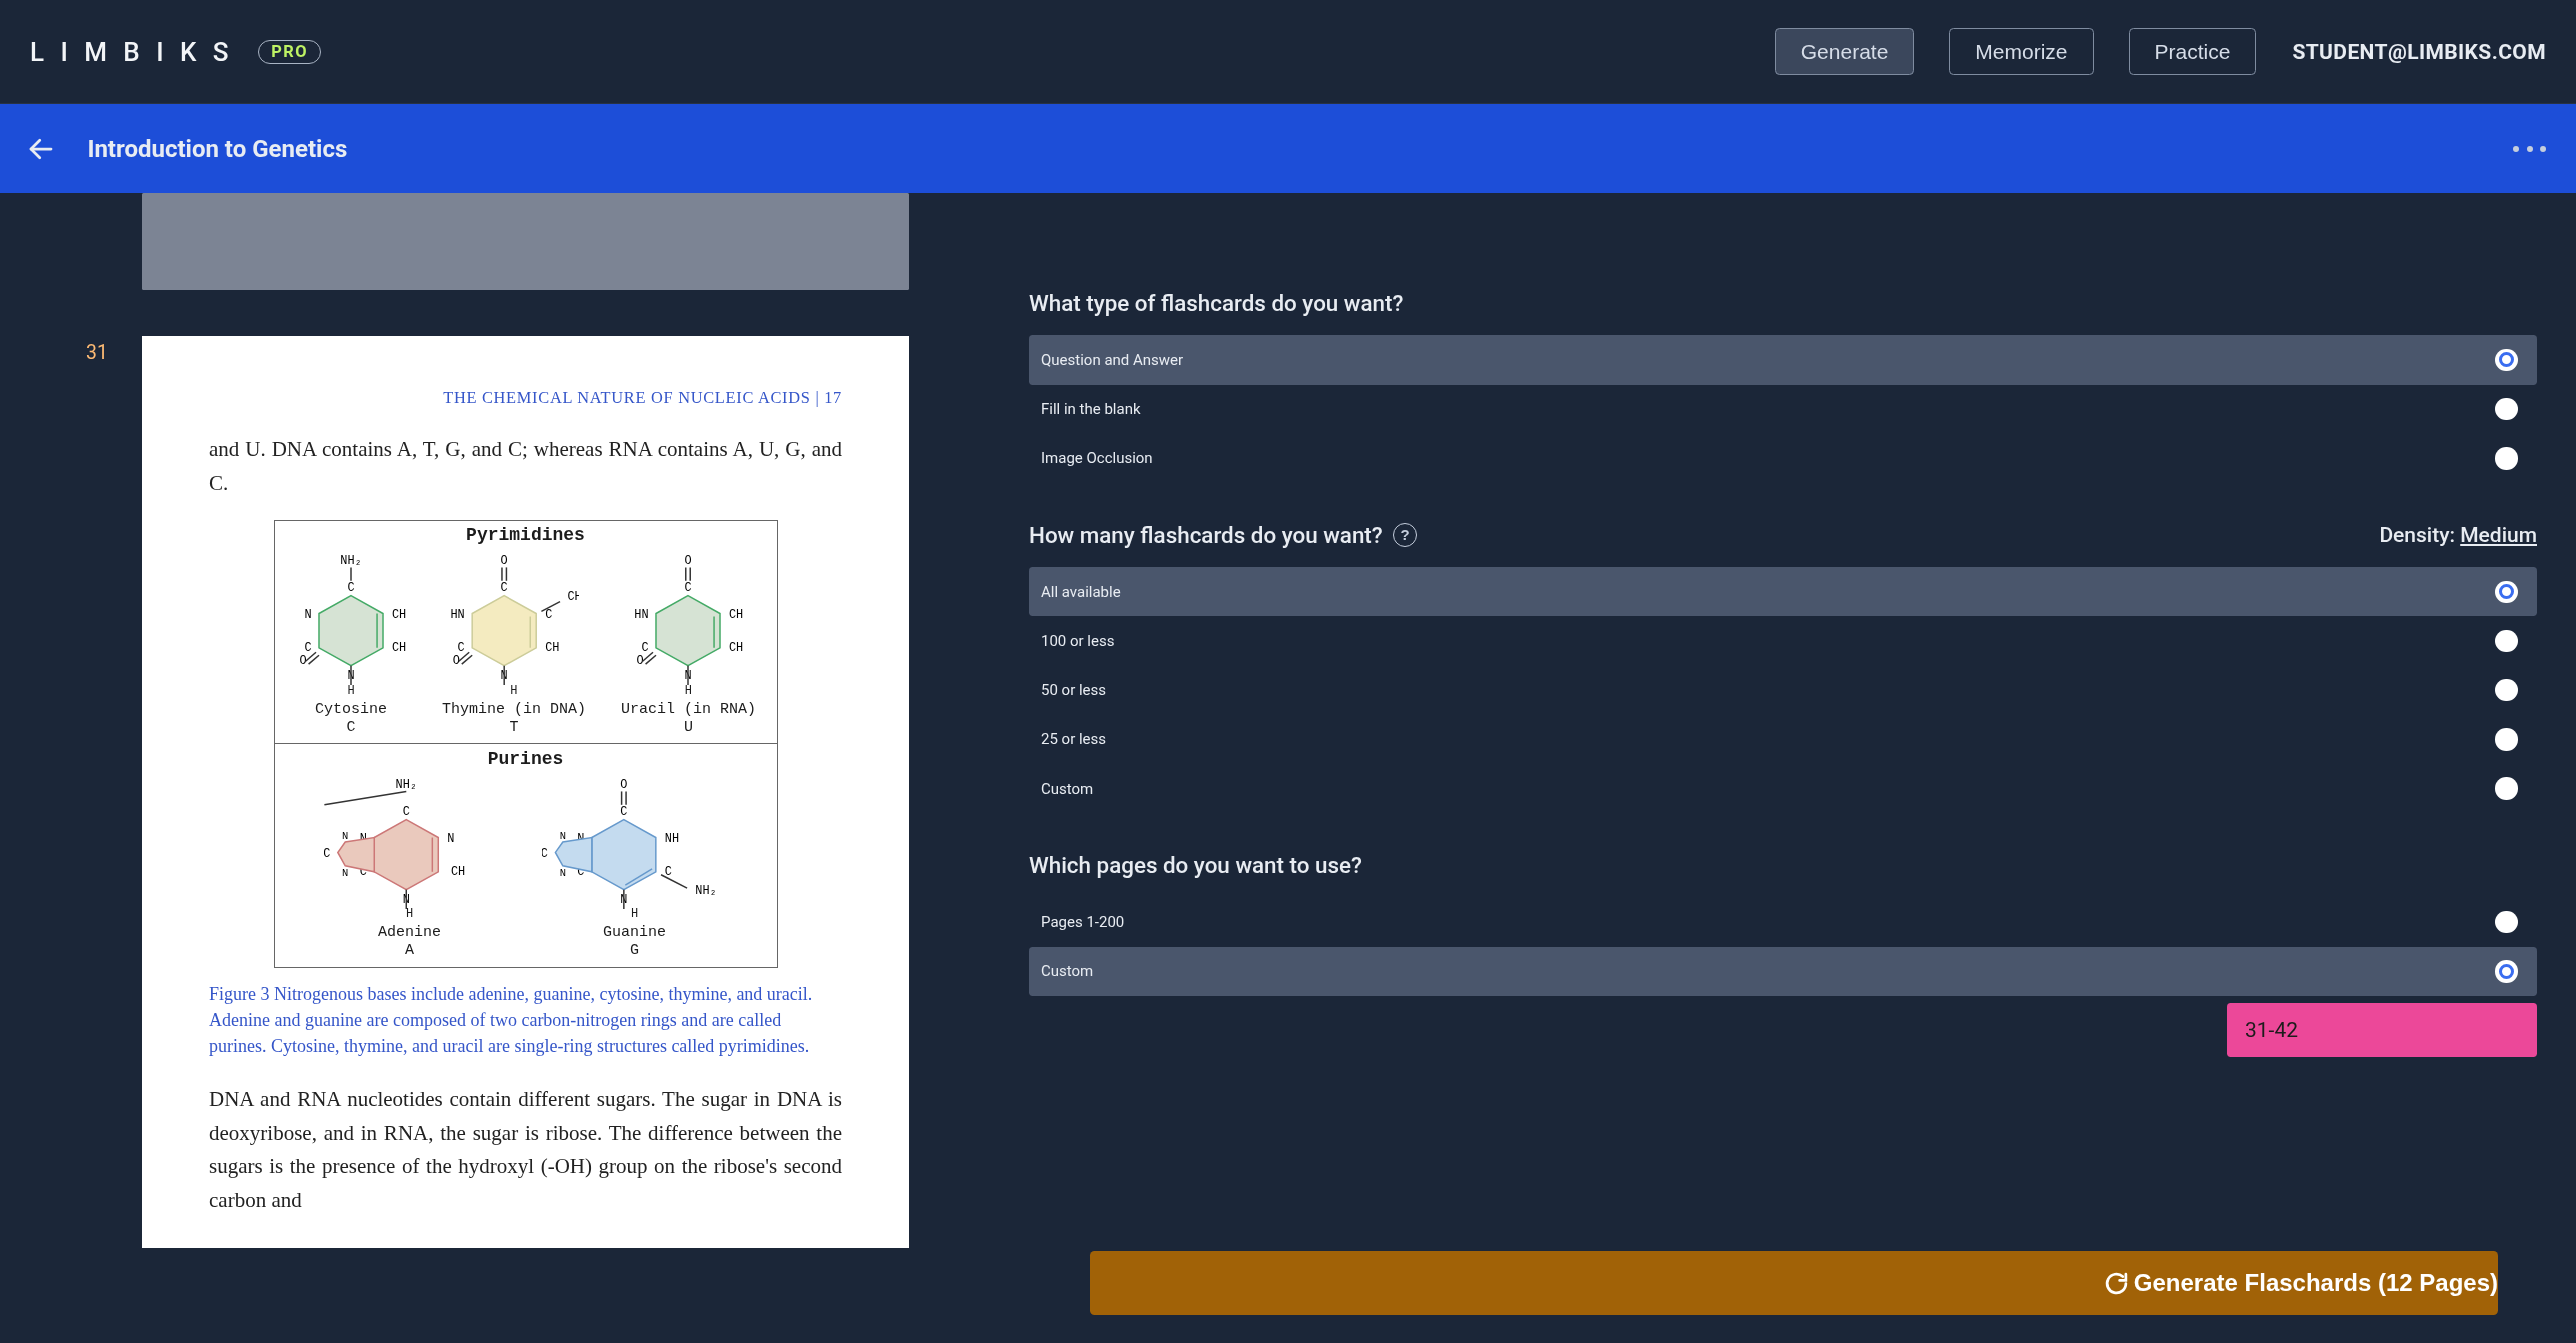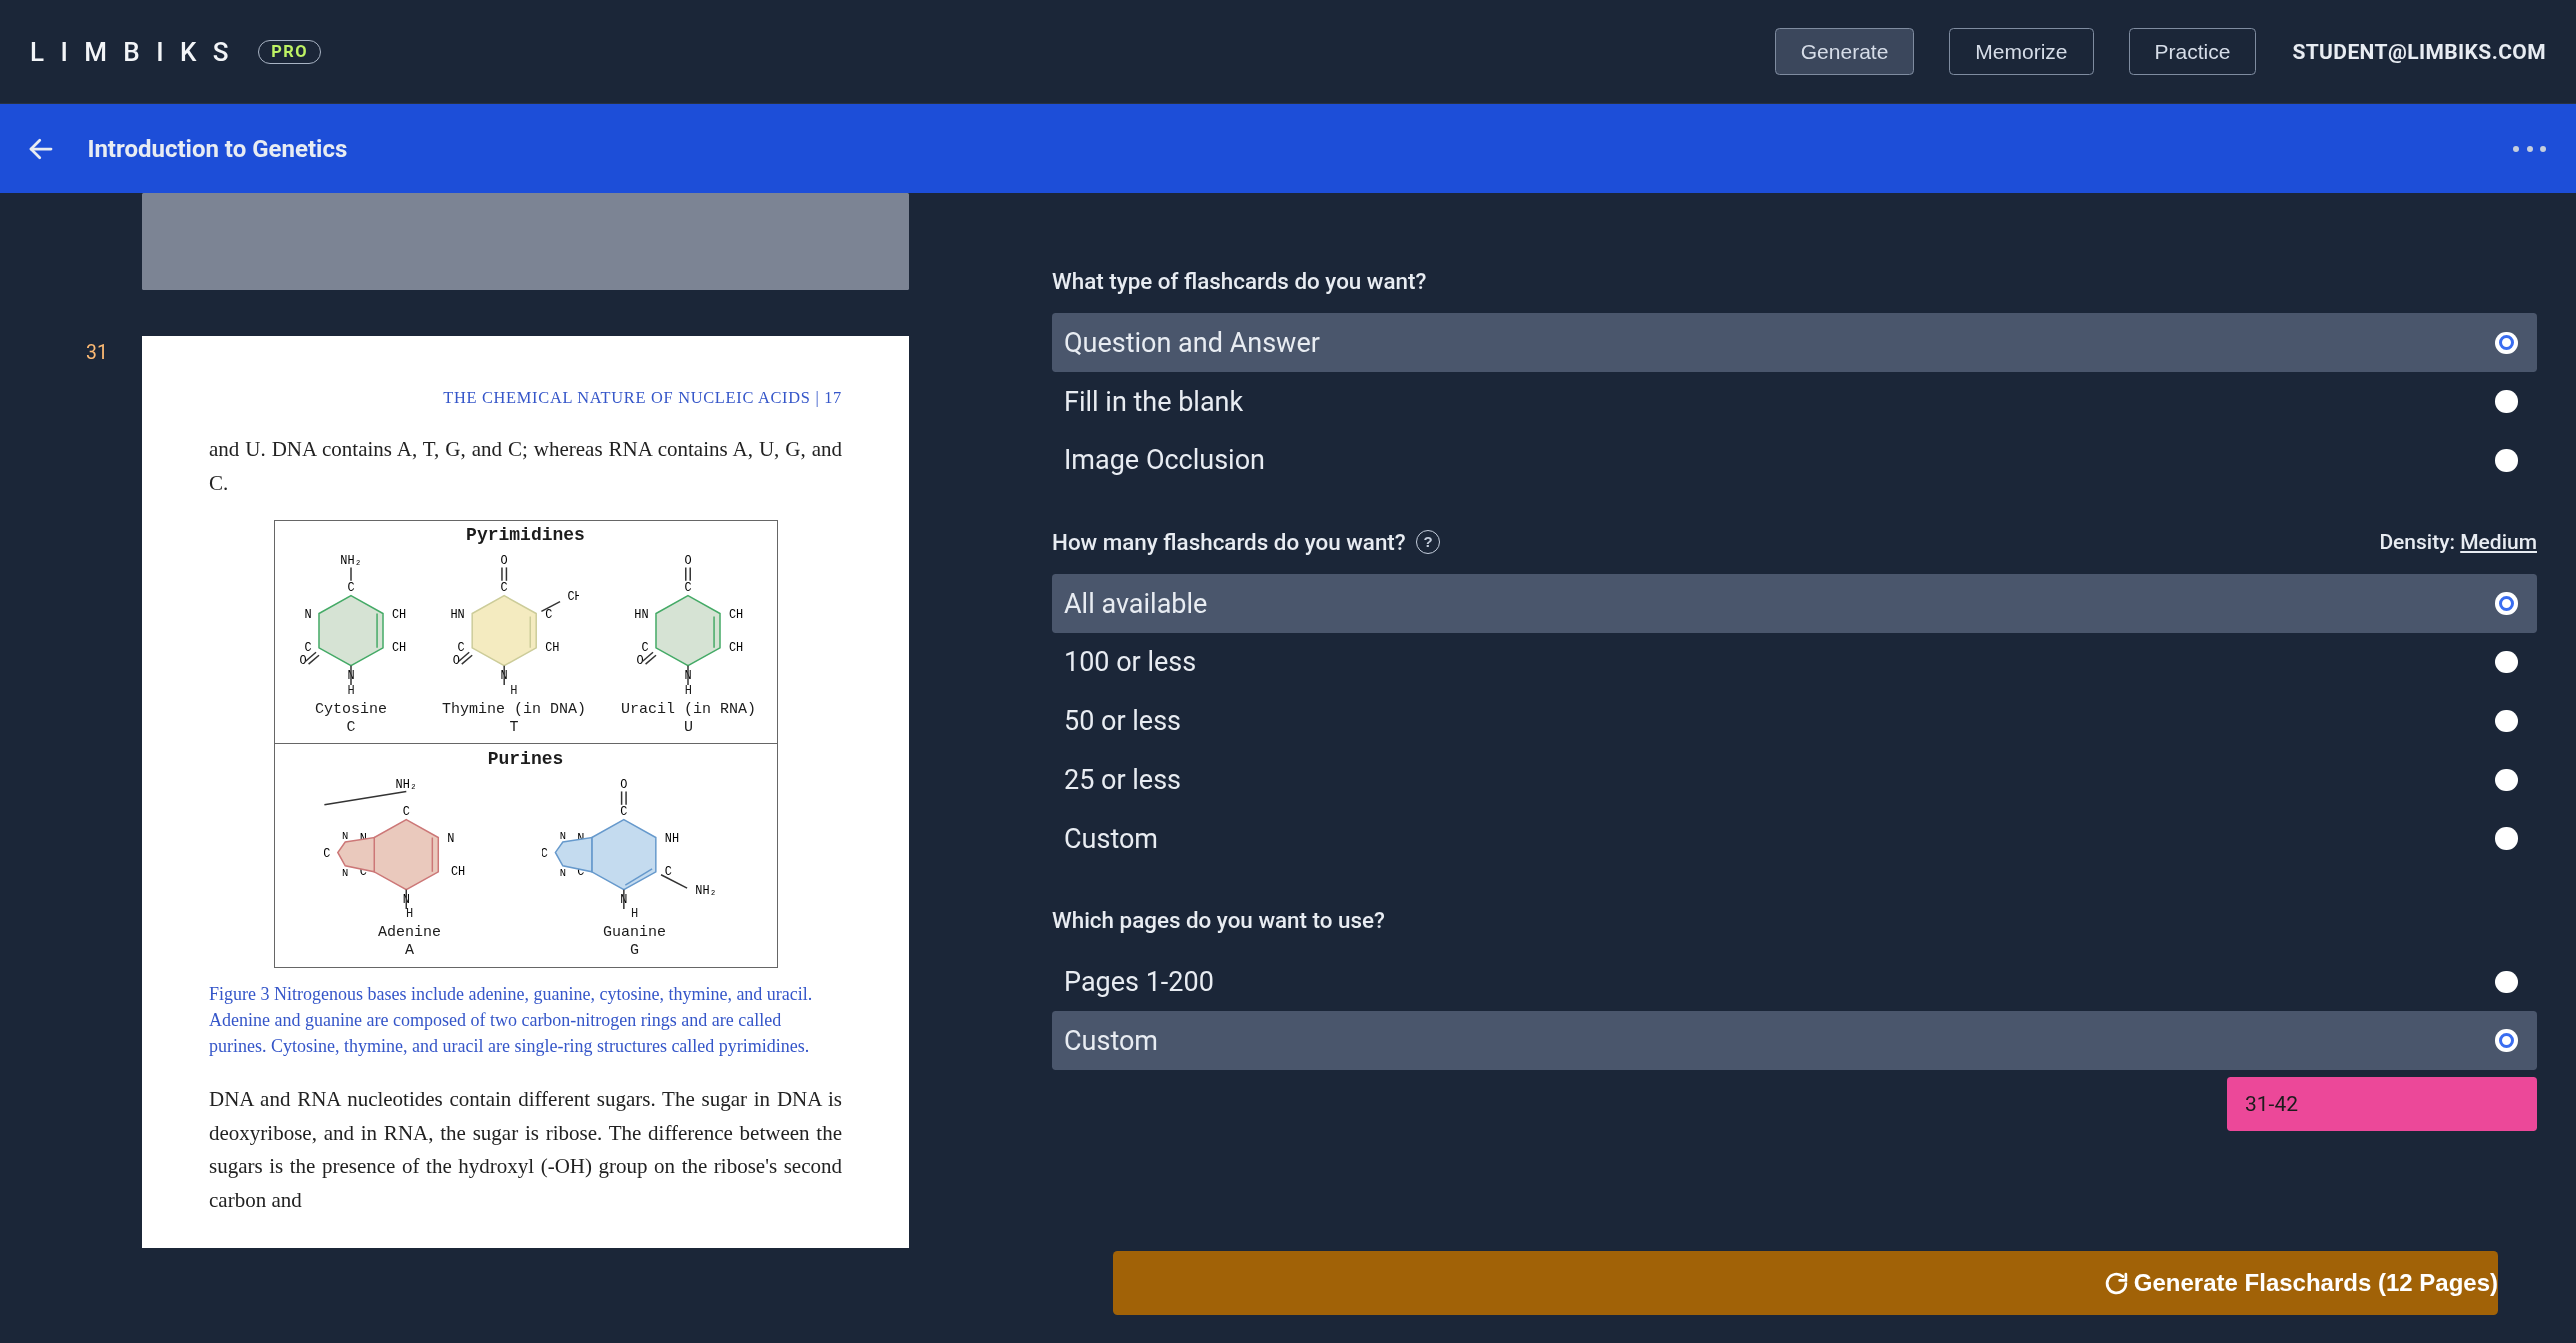--- a/index.html
+++ b/index.html
@@ -170,23 +170,22 @@
     margin-top: 13.4px;
     margin-bottom: 24px;
   }
 
   
   .form-pane {
     flex: 1;
     height: 100%;
     display: flex;
     flex-direction: column;
-    padding-top: 75px;
+    padding-top: 97px;
     position: relative;
-    margin-left: 23px;
   }
   .form-scroll {
     flex: 1;
     overflow-y: auto;
     padding: 0 39px 149px 0;
   }
   .section-heading {
     font-size: 22.4px;
     font-weight: 500;
     margin-bottom: 19.4px;
@@ -208,21 +207,21 @@
   }
   .density .underline { text-decoration: underline; cursor: pointer; }
 
   .option-list { margin-bottom: 39px; }
   .option {
     display: flex;
     align-items: center;
     justify-content: space-between;
     padding: 13.4px 19.4px 13.4px 12px;
     border-radius: 3.7px;
-    font-size: 27px;
+    font-size: 15px;
     cursor: pointer;
     gap: 7px;
   }
   .option.selected { background: #4a566c; }
   .radio {
     width: 22.4px; height: 22.4px; border-radius: 50%;
     background: #fff;
     display: inline-flex; align-items: center; justify-content: center;
     flex-shrink: 0;
   }

